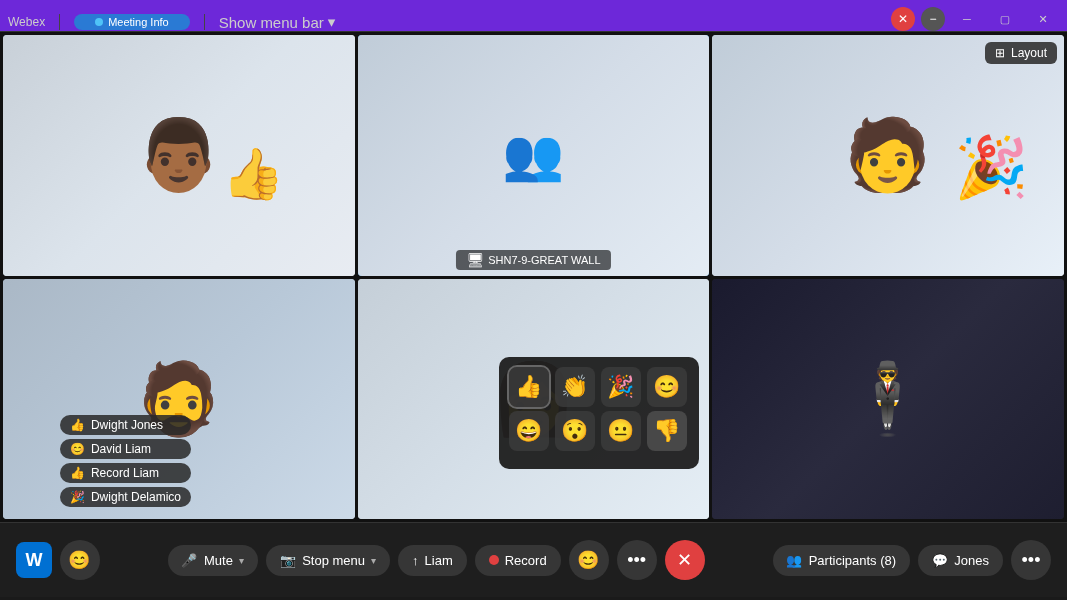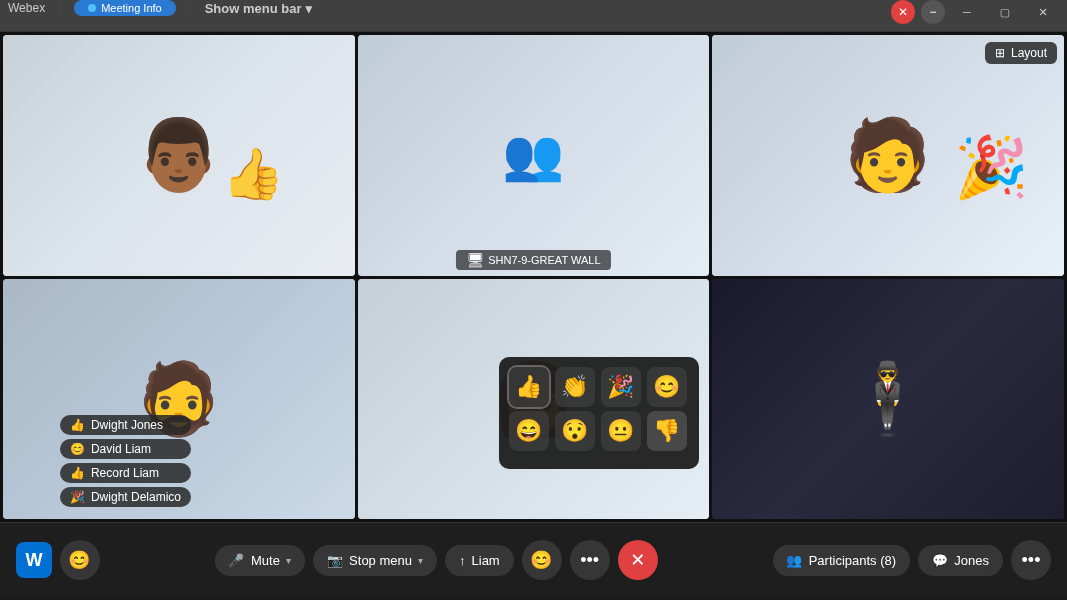--- a/index.html
+++ b/index.html
@@ -8,62 +8,61 @@
       height: 600px;
       background: #1a1a1a;
       font-family: 'Segoe UI', Arial, sans-serif;
       overflow: hidden;
       color: #fff;
     }
 
     
     .title-bar {
       height: 32px;
-      background: #404040;
-      display: flex;
-      align-items: flex-start;
+      background: #6d28d9;
+      display: flex;
+      align-items: flex-end;
       padding: 0 8px;
       border-bottom: 1px solid #333;
       position: relative;
     }
     .title-bar-left {
       display: flex;
       align-items: center;
       gap: 10px;
       flex: 1;
     }
     .app-name {
       font-size: 12px;
       color: #ccc;
     }
     .meeting-info-btn {
       display: flex;
       align-items: center;
       gap: 5px;
       background: #2a7ad4;
       border-radius: 12px;
-      padding: 2px 14px;
+      padding: 2px 21px;
       font-size: 11px;
       color: #fff;
       cursor: pointer;
     }
     .meeting-info-dot {
       width: 8px;
       height: 8px;
       background: #4fc3f7;
       border-radius: 50%;
     }
     .show-menu-btn {
-      font-size: 13px;
+      font-size: 15px;
       color: #ccc;
       cursor: pointer;
       display: flex;
       align-items: center;
       gap: 4px;
-      font-weight: bold;
     }
     .divider-v {
       width: 1px;
       height: 16px;
       background: #444;
       margin: 0 4px;
     }
     .title-bar-right {
       display: flex;
       align-items: center;
@@ -460,20 +459,24 @@
     </div>
     <div class="ctrl-btn">
       <span>📷</span>
       <span>Stop menu</span>
       <span class="chevron">▾</span>
     </div>
     <div class="ctrl-btn">
       <span>↑</span>
       <span>Liam</span>
     </div>
+    <div class="record-btn">
+      <div class="record-dot"></div>
+      <span>Record</span>
+    </div>
     <div class="icon-btn">😊</div>
     <div class="icon-btn">
       <span>•••</span>
     </div>
     <div class="icon-btn red-bg">
       <span>✕</span>
     </div>
   </div>
 
   <div class="bottom-right">

